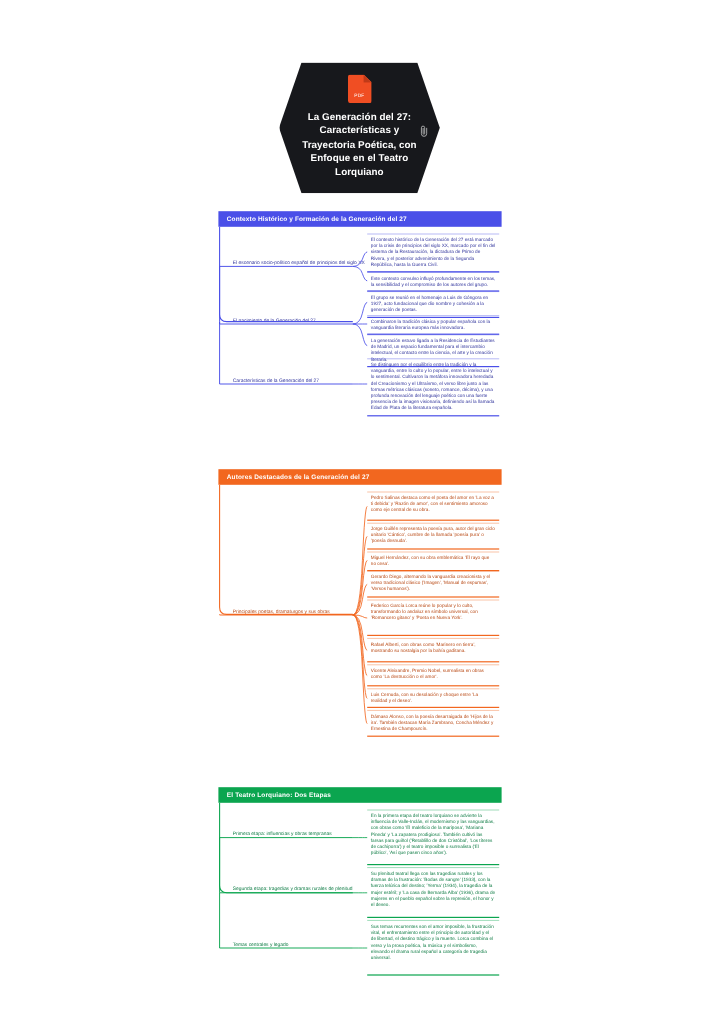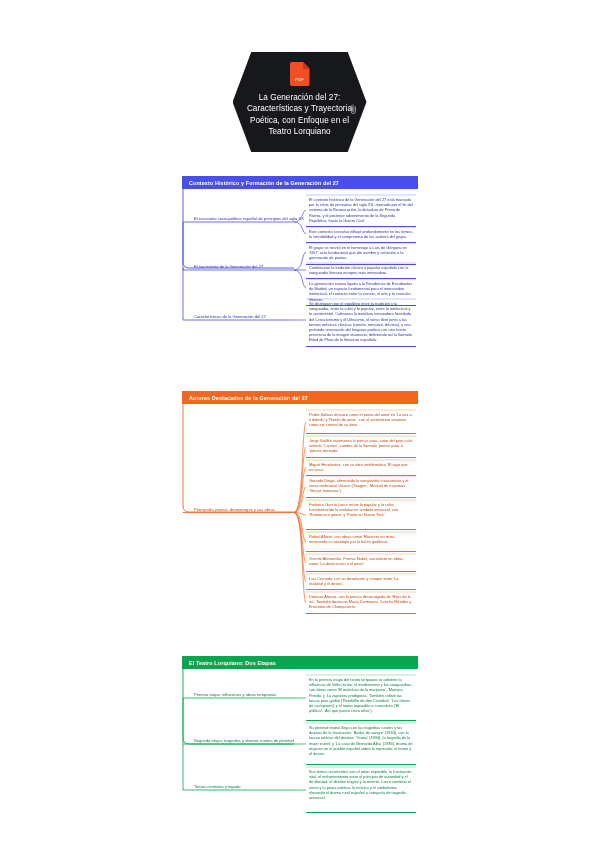--- a/index.html
+++ b/index.html
@@ -39,21 +39,21 @@
     width:7px; height:7px; background:#c03a18;
     clip-path: polygon(0 0, 100% 100%, 0 100%);
   }
   .pdf-icon .lbl{
     position:absolute; left:0; right:0; bottom:4px;
     text-align:center; font-size:4px; color:#ffffff; letter-spacing:.2px;
     font-family:"Liberation Sans", sans-serif;
   }
   .hextitle{
     color:#ffffff; font-size:8.2px; line-height:11.4px;
-    text-align:center; font-weight:400; letter-spacing:.05px;
+    text-align:center; font-weight:700; letter-spacing:.05px;
   }
   .clip-icon{
     position:absolute; right:9px; top:52px;
     width:9px; height:11px; opacity:.85;
   }
 
   
   .section{ position:absolute; left:182px; width:236px; }
   .sec-header{
     height:13px; display:flex; align-items:center;

